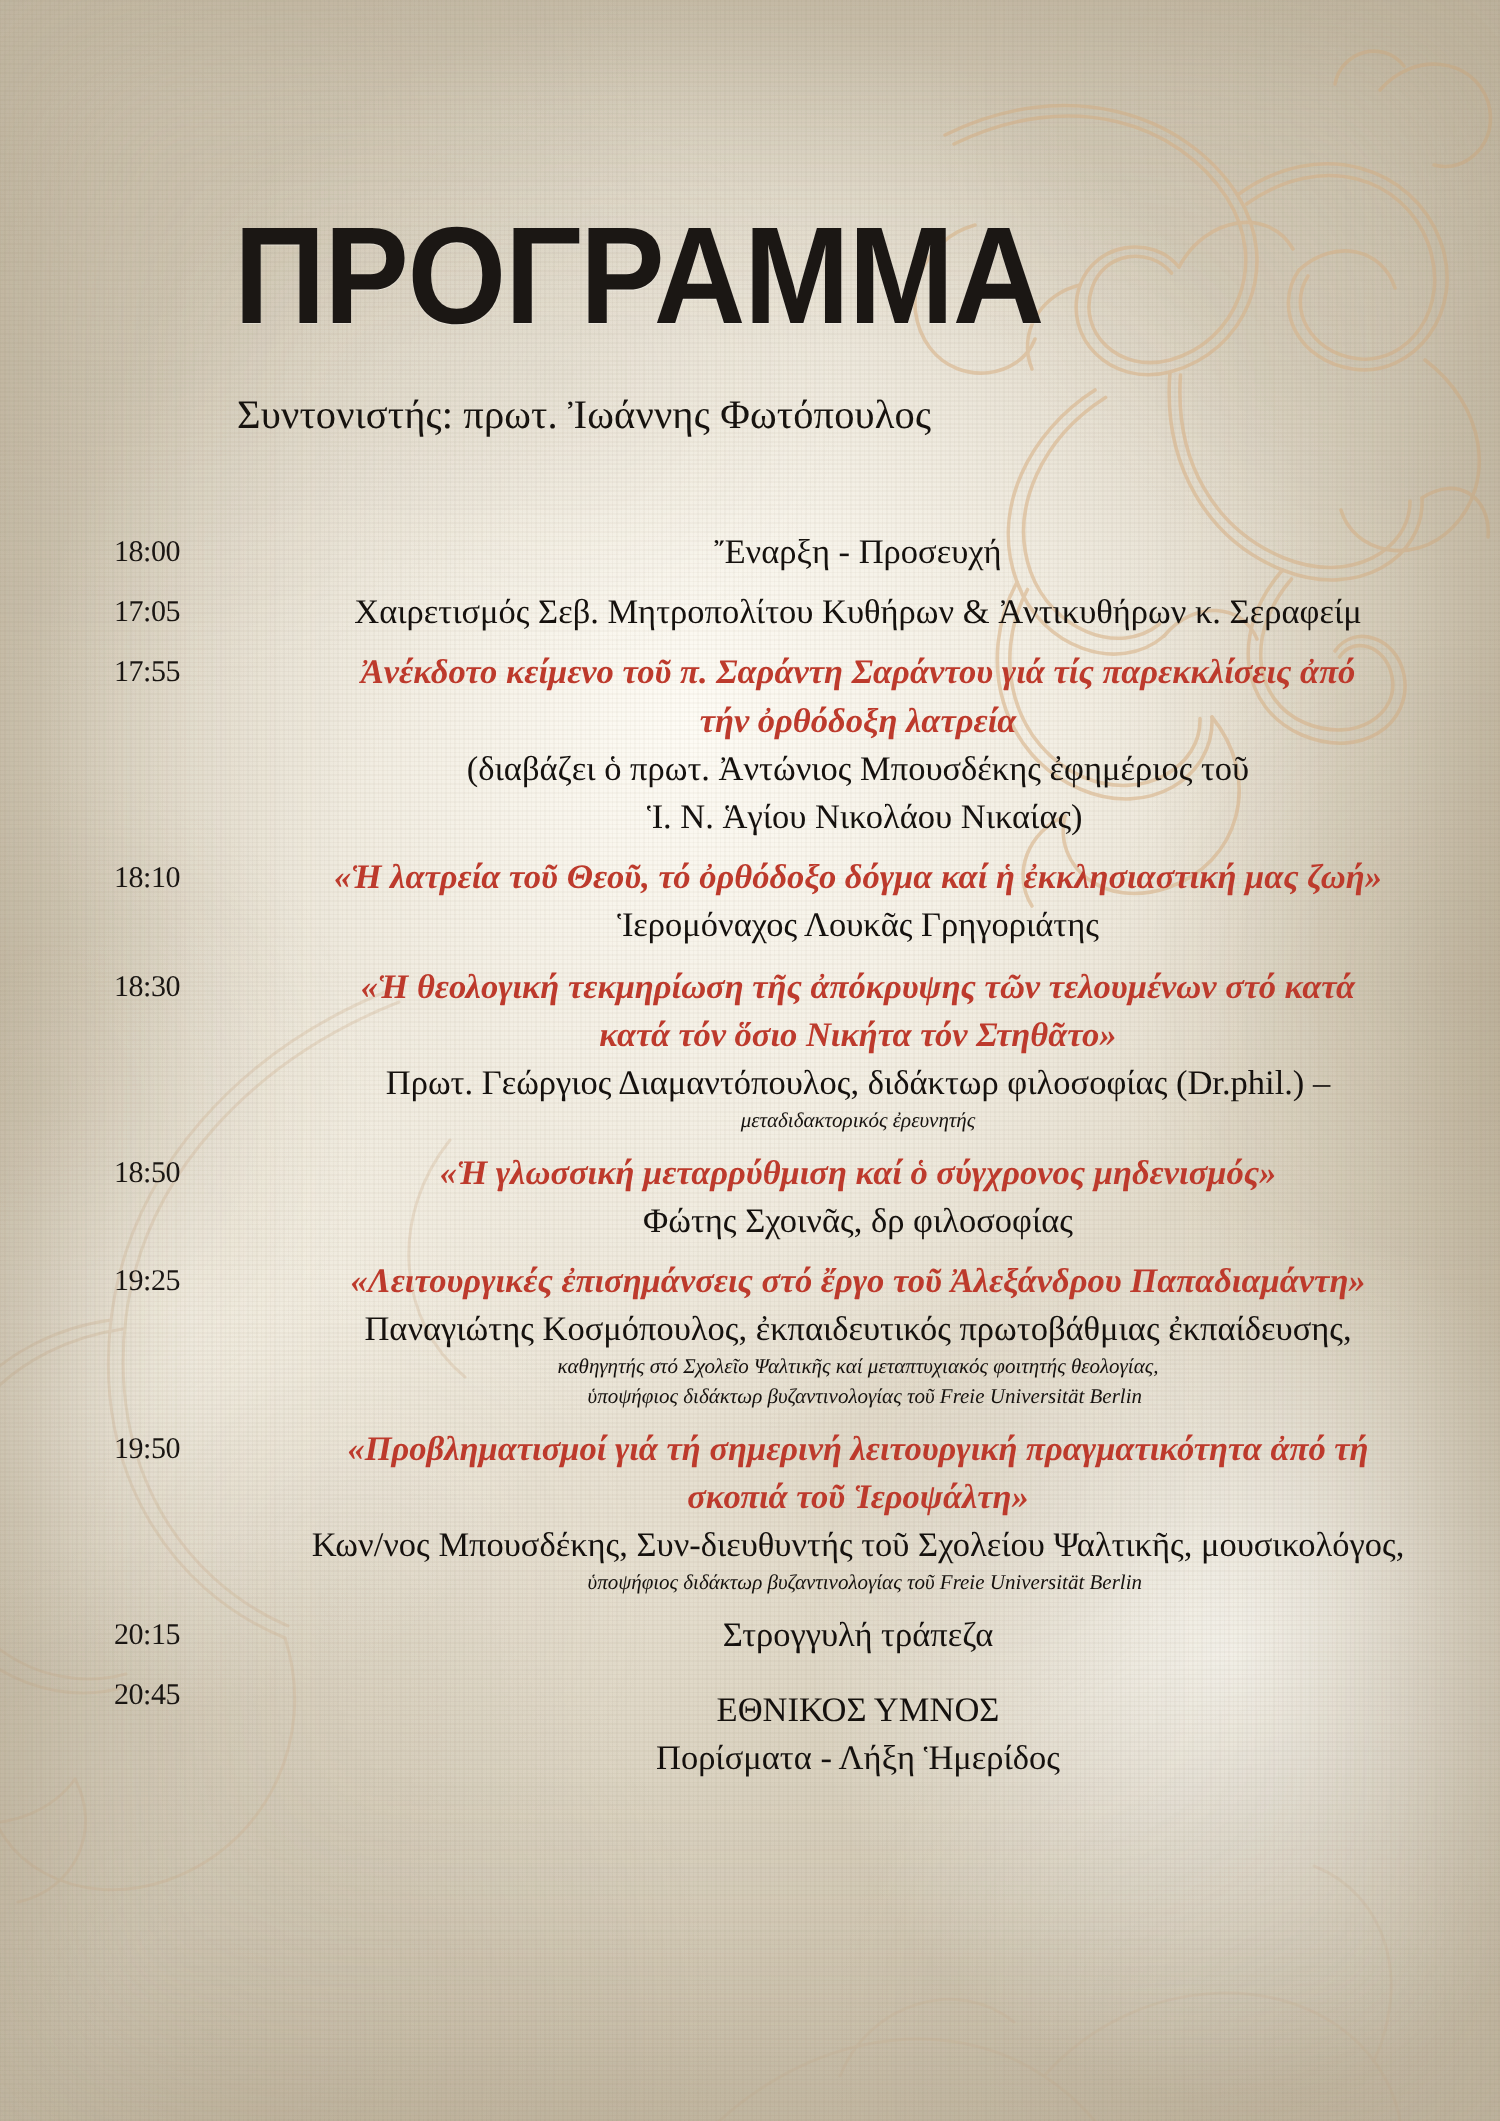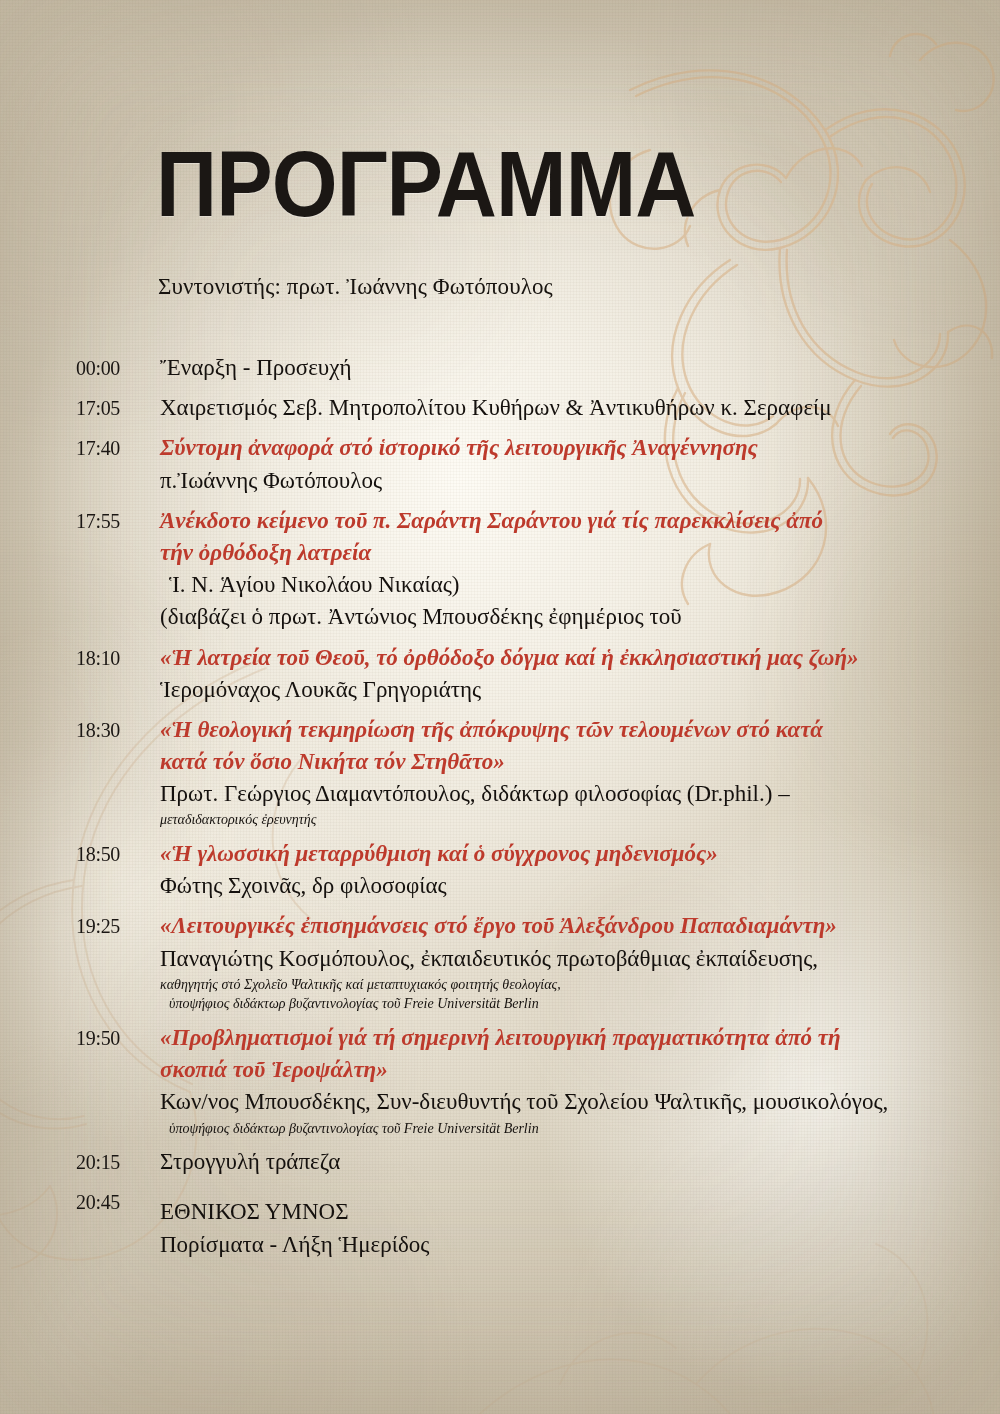--- a/index.html
+++ b/index.html
@@ -95,22 +95,22 @@
     letter-spacing: -1px;
     color: #1b1714;
     transform: scaleX(0.92);
     transform-origin: left top;
     text-shadow: 0 1px 0 rgba(255,255,255,0.35);
   }
 
   .subtitle {
     position: absolute;
     left: 158px;
-    top: 274px;
-    font-size: 23px;
+    top: 261px;
+    font-size: 27px;
     color: #17130f;
     letter-spacing: 0.1px;
   }
 
   
   .schedule {
     position: absolute;
     left: 0;
     top: 352px;
     width: 1000px;
@@ -126,20 +126,21 @@
     margin-left: 76px;
     font-size: 20px;
     color: #1a1613;
     line-height: 1.42;
     padding-top: 2px;
     letter-spacing: -0.3px;
   }
   .body {
     flex: 1 1 auto;
     padding-right: 16px;
+    text-align: center;
   }
   .line {
     font-size: 23px;
     line-height: 1.40;
     color: #15110e;
     white-space: nowrap;
   }
   .line.red {
     color: #bd3a2c;
     font-style: italic;
@@ -216,45 +217,38 @@
   <div class="vignette"></div>
 
   <div class="content">
 
     <div class="title">ΠΡΟΓΡΑΜΜΑ</div>
 
     <div class="subtitle">Συντονιστής: πρωτ. Ἰωάννης Φωτόπουλος</div>
 
     <div class="schedule">
         <div class="row">
-          <div class="time">00:00</div>
+          <div class="time">18:00</div>
           <div class="body">
             <div class="line">Ἔναρξη - Προσευχή</div>
           </div>
         </div>
         <div class="row">
           <div class="time">17:05</div>
           <div class="body">
             <div class="line">Χαιρετισμός Σεβ. Μητροπολίτου Κυθήρων &amp; Ἀντικυθήρων κ. Σεραφείμ</div>
-          </div>
-        </div>
-        <div class="row">
-          <div class="time">17:40</div>
-          <div class="body">
-            <div class="line red">Σύντομη ἀναφορά στό ἱστορικό τῆς λειτουργικῆς Ἀναγέννησης</div>
-            <div class="line">π.Ἰωάννης Φωτόπουλος</div>
           </div>
         </div>
         <div class="row">
           <div class="time">17:55</div>
           <div class="body">
             <div class="line red">Ἀνέκδοτο κείμενο τοῦ π. Σαράντη Σαράντου γιά τίς παρεκκλίσεις ἀπό</div>
             <div class="line red">τήν ὀρθόδοξη λατρεία</div>
+            <div class="line">(διαβάζει ὁ πρωτ. Ἀντώνιος Μπουσδέκης ἐφημέριος τοῦ</div>
             <div class="line indent">Ἱ. Ν. Ἁγίου Νικολάου Νικαίας)</div>
-            <div class="line">(διαβάζει ὁ πρωτ. Ἀντώνιος Μπουσδέκης ἐφημέριος τοῦ</div>
           </div>
         </div>
         <div class="row">
           <div class="time">18:10</div>
           <div class="body">
             <div class="line red">«Ἡ λατρεία τοῦ Θεοῦ, τό ὀρθόδοξο δόγμα καί ἡ ἐκκλησιαστική μας ζωή»</div>
             <div class="line">Ἱερομόναχος Λουκᾶς Γρηγοριάτης</div>
           </div>
         </div>
         <div class="row">

